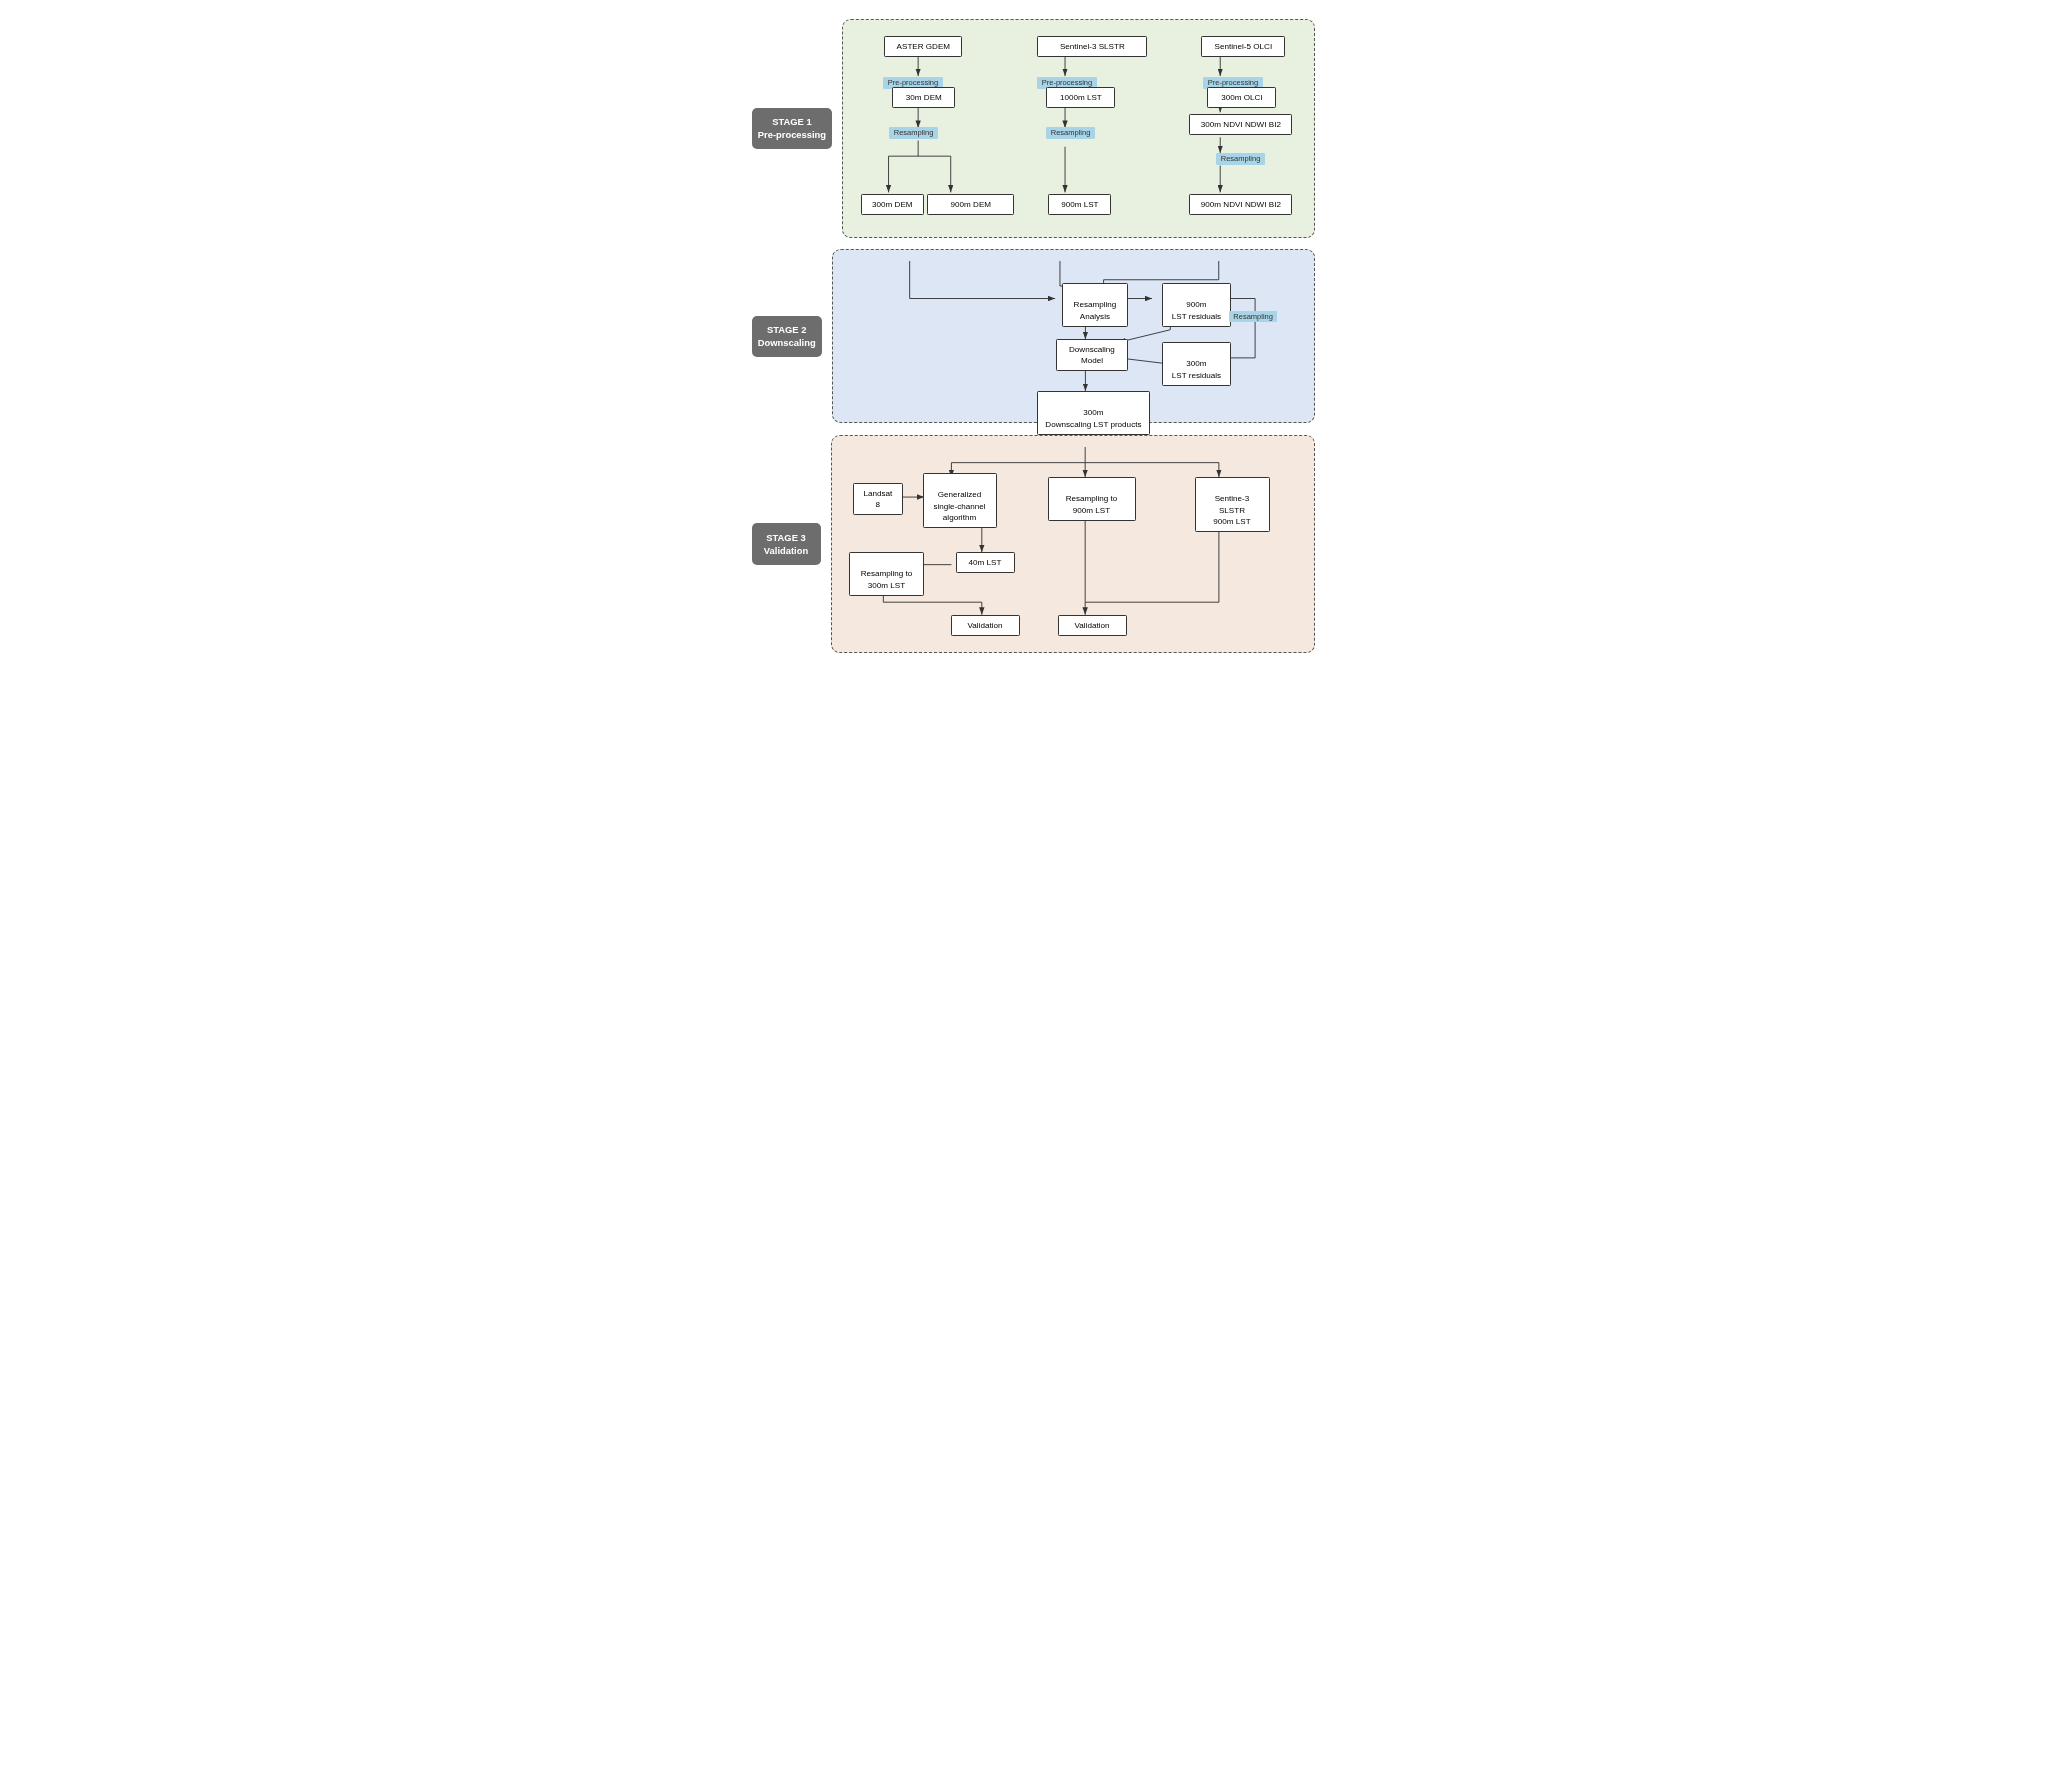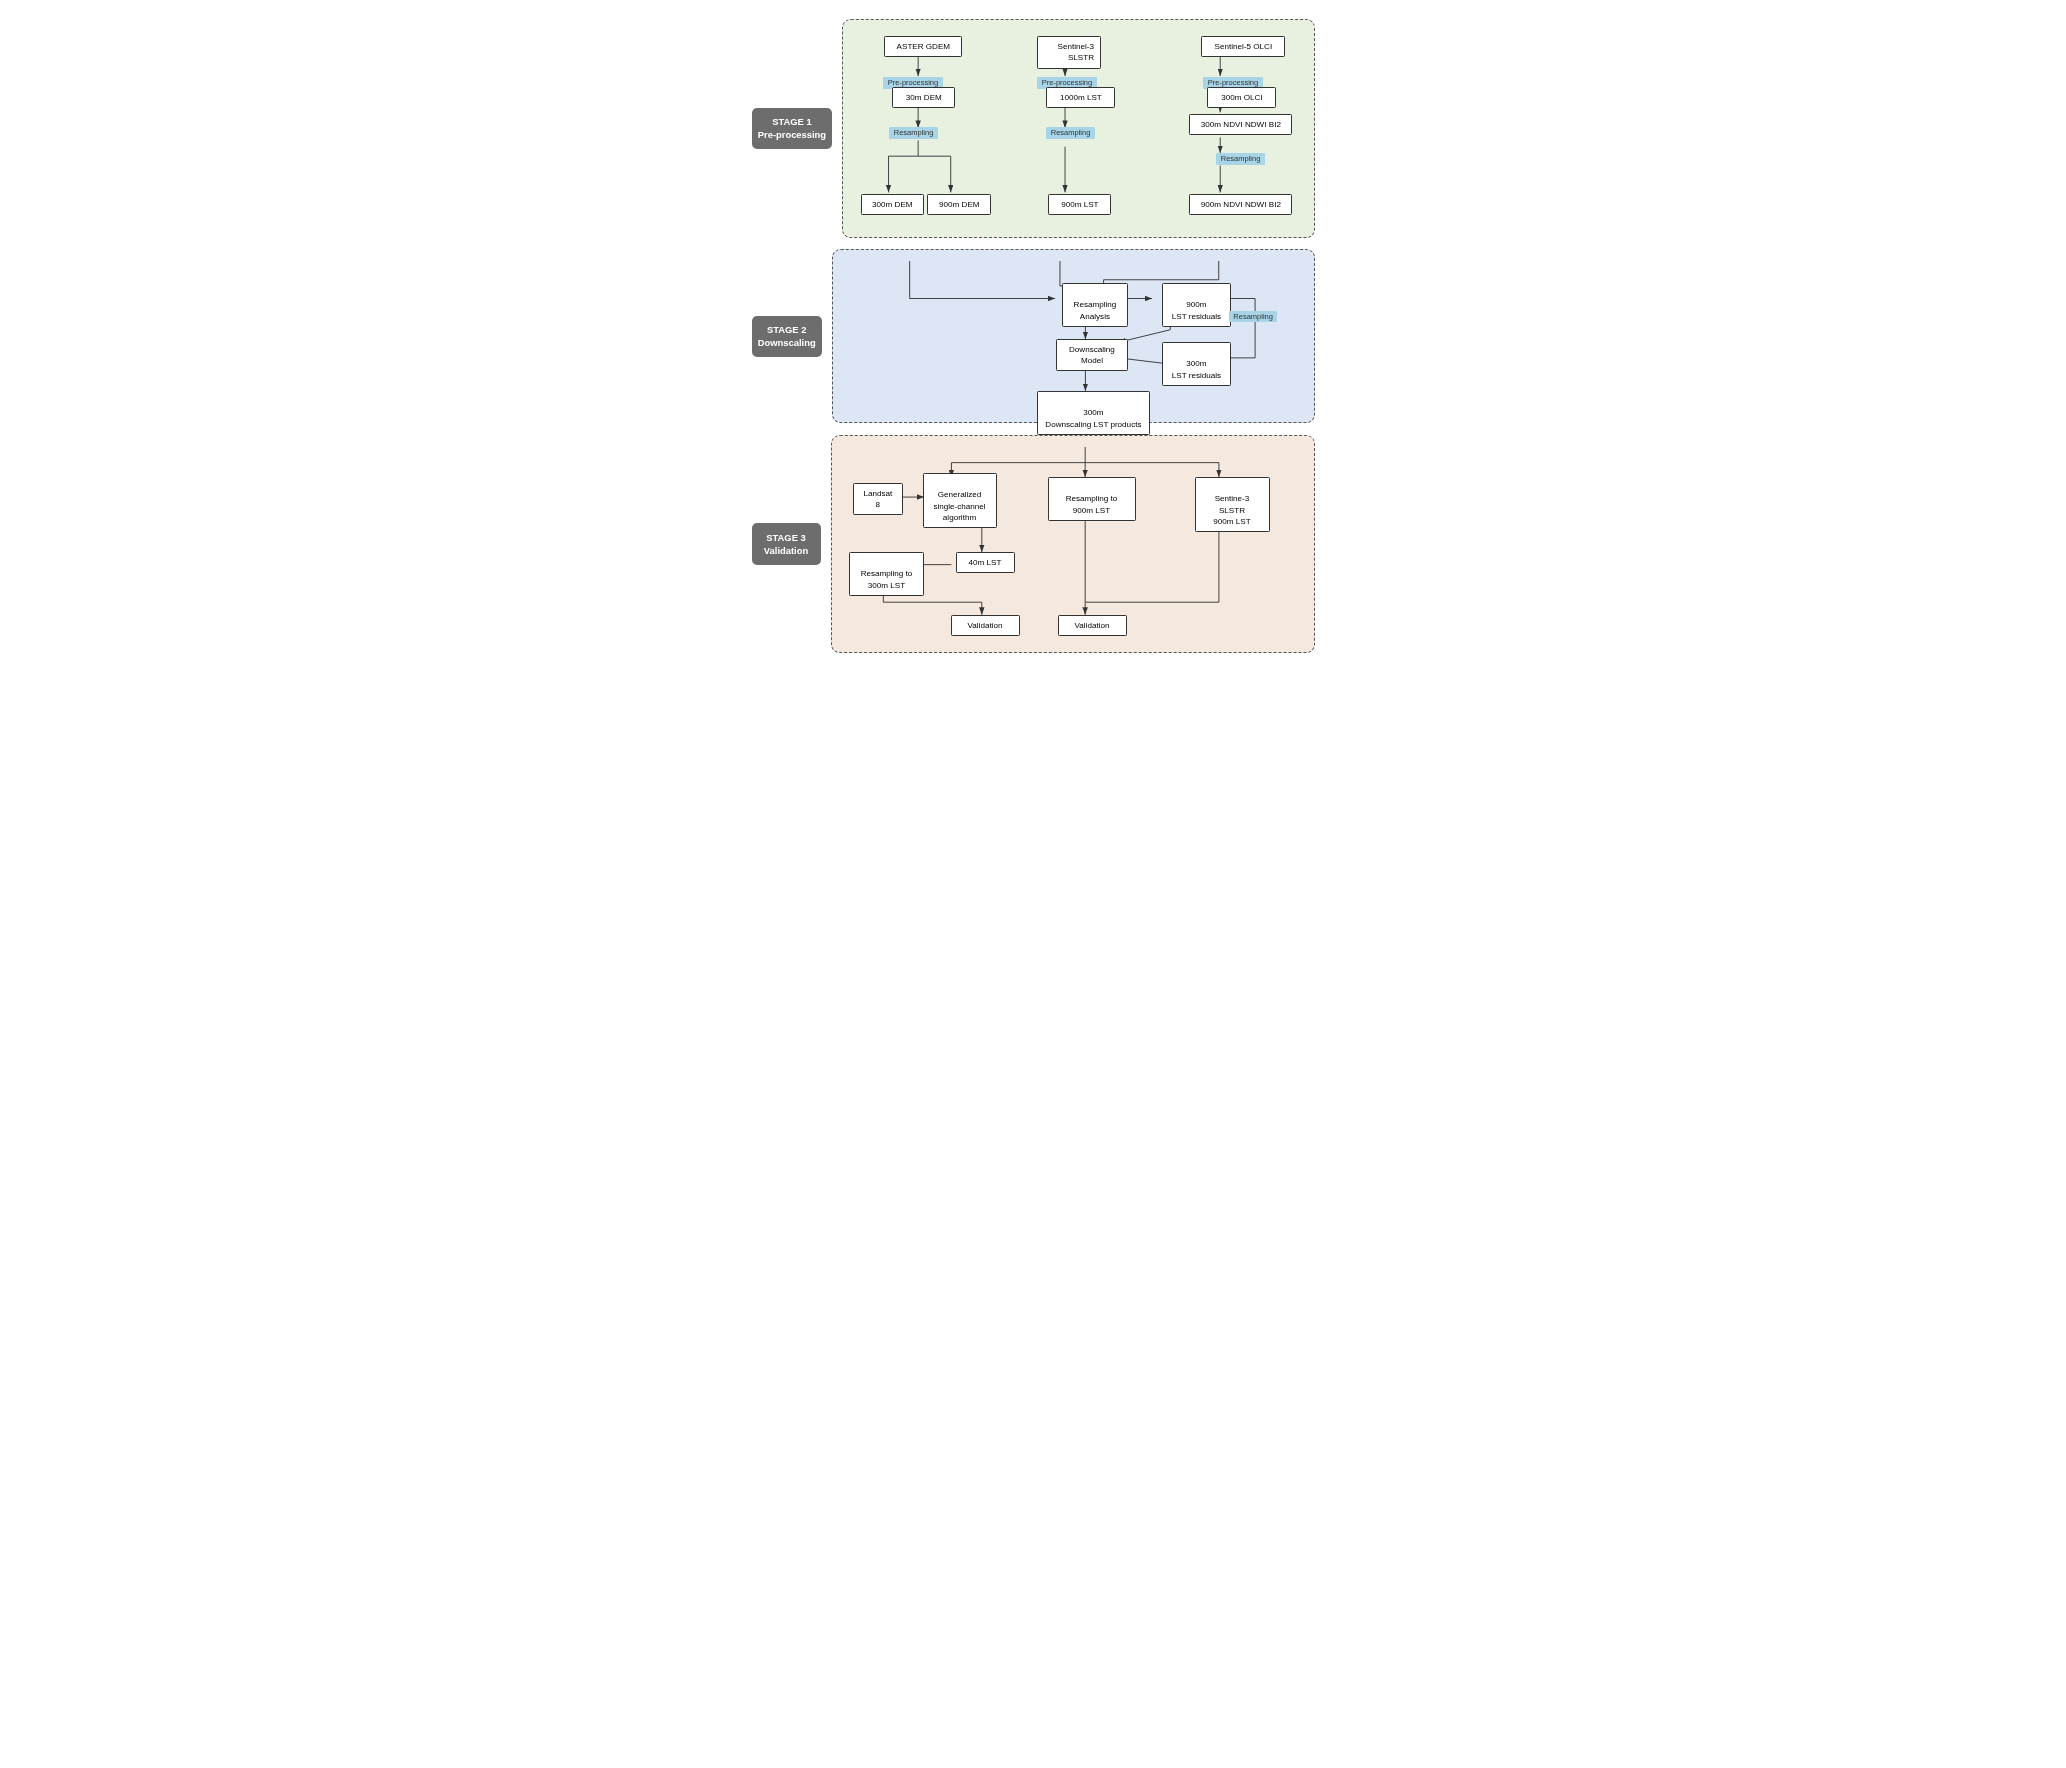--- a/index.html
+++ b/index.html
@@ -154,25 +154,25 @@
         </div>
 
         <div style="position:absolute;left:36px;top:95px;">
           <span class="badge">Resampling</span>
         </div>
 
         <div class="box" style="left:7.5px;top:163px;width:63px;">
           <span>300m DEM</span>
         </div>
 
-        <div class="box" style="left:74px;top:163px;width:64px;">
+        <div class="box" style="left:74px;top:163px;width:87px;">
           <span>900m DEM</span>
         </div>
 
-        <div class="box" style="left:184px;top:5px;width:64px;text-align:right;">
+        <div class="box" style="left:184px;top:5px;width:110px;">
           <span>Sentinel-3 SLSTR</span>
         </div>
 
         <div style="position:absolute;left:184px;top:45px;">
           <span class="badge">Pre-processing</span>
         </div>
 
         <div class="box" style="left:193px;top:56px;width:69px;">
           <span>1000m LST</span>
         </div>

